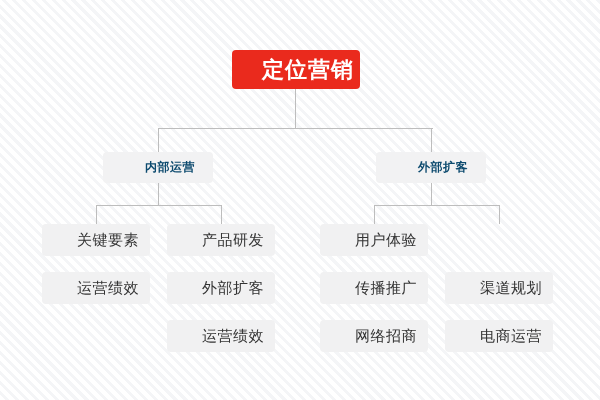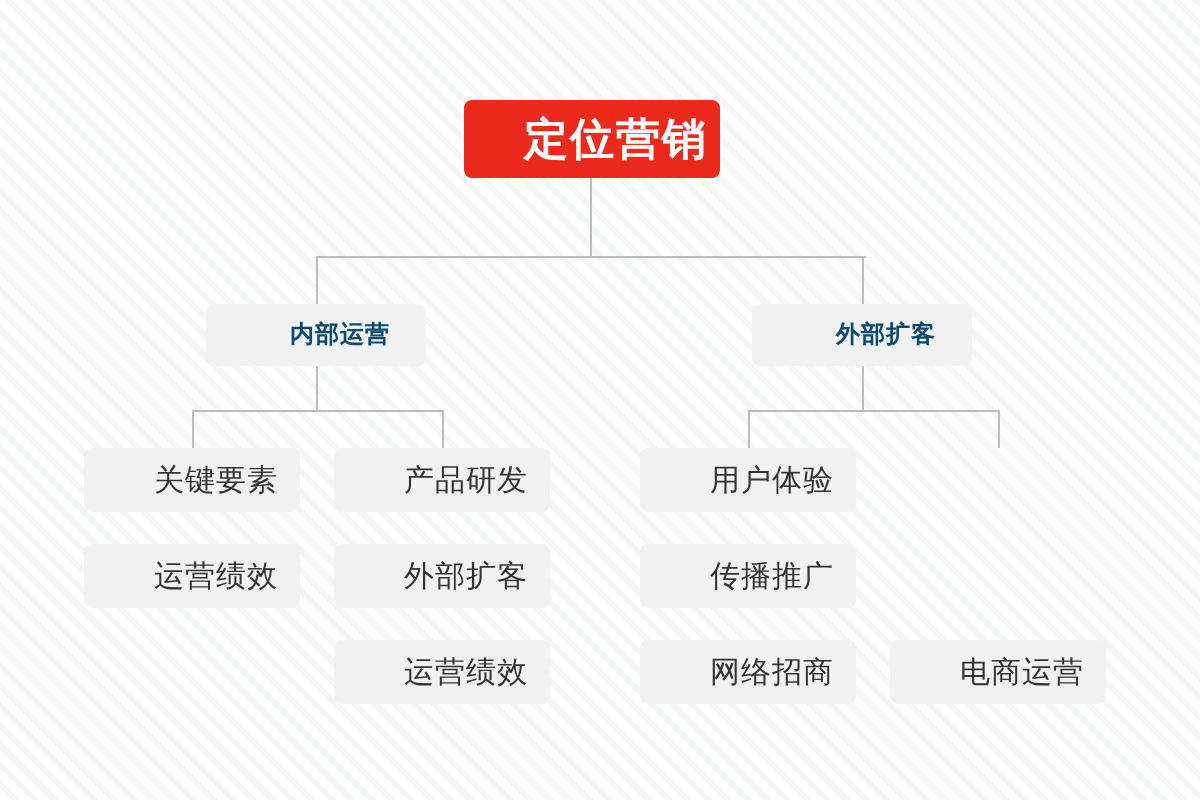--- a/index.html
+++ b/index.html
@@ -126,15 +126,16 @@
   <div class="node node-l3 col-1 row-2">运营绩效</div>
 
   <div class="node node-l3 col-2 row-1">产品研发</div>
   <div class="node node-l3 col-2 row-2">外部扩客</div>
   <div class="node node-l3 col-2 row-3">运营绩效</div>
 
   <div class="node node-l3 col-3 row-1">用户体验</div>
   <div class="node node-l3 col-3 row-2">传播推广</div>
   <div class="node node-l3 col-3 row-3">网络招商</div>
 
+  <div class="node node-l3 col-4 row-2">渠道规划</div>
   <div class="node node-l3 col-4 row-3">电商运营</div>
 
 </div>
 
 </body></html>

